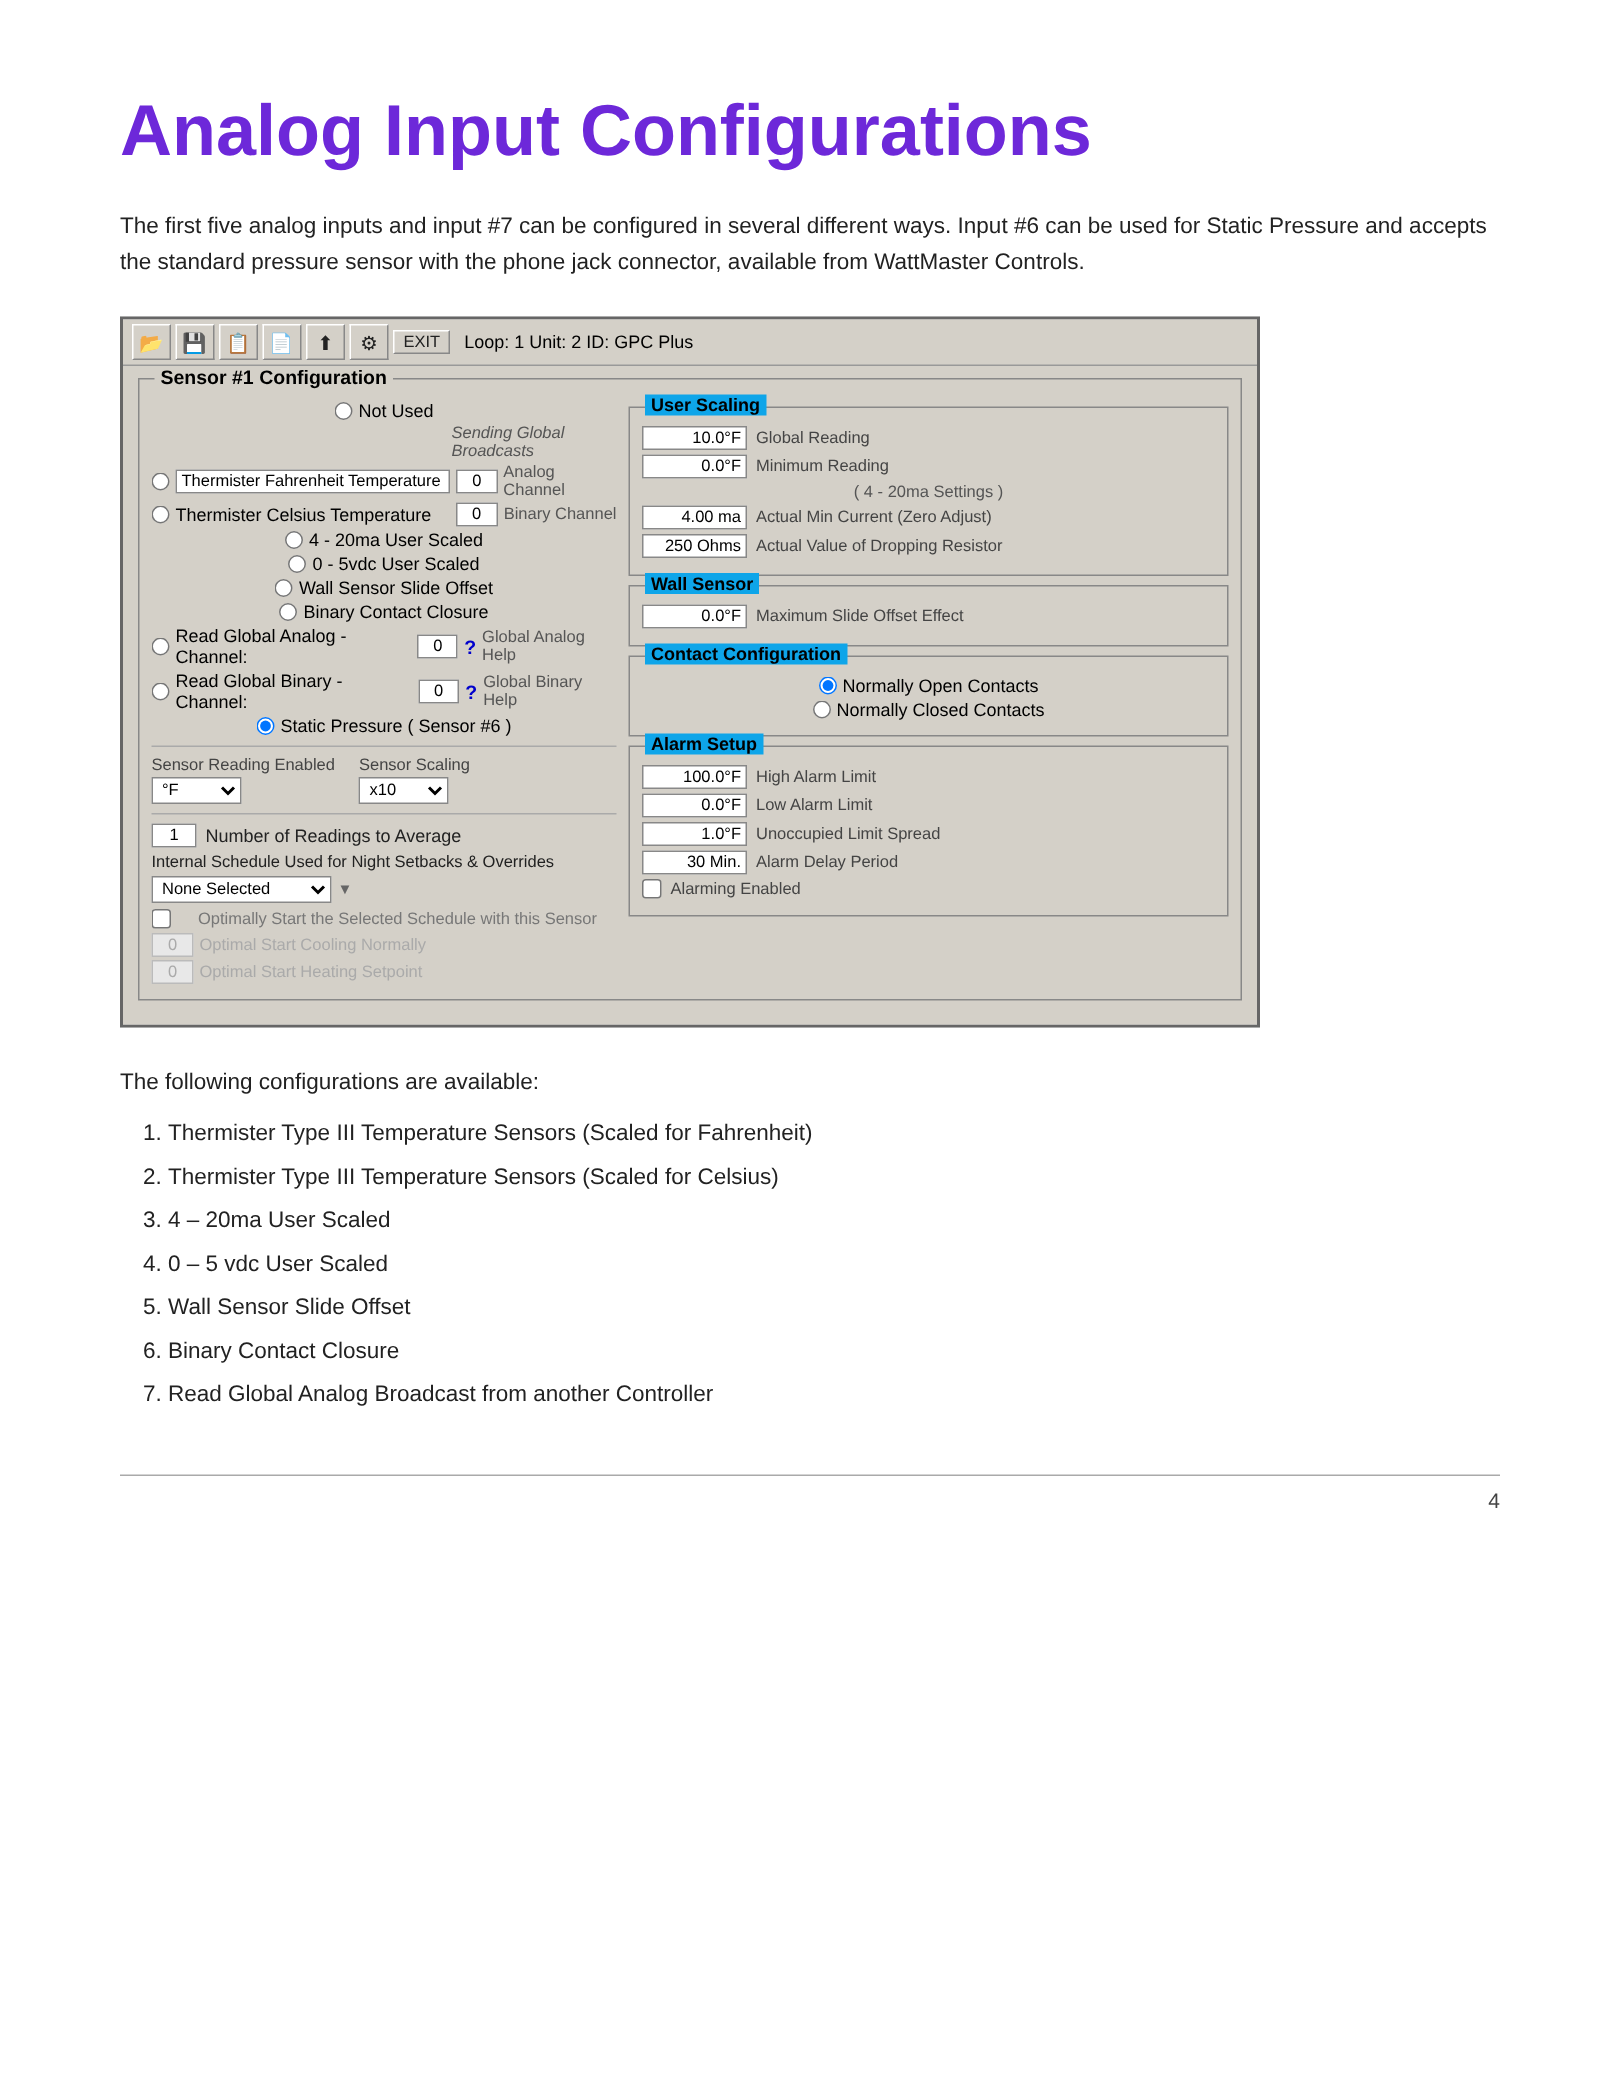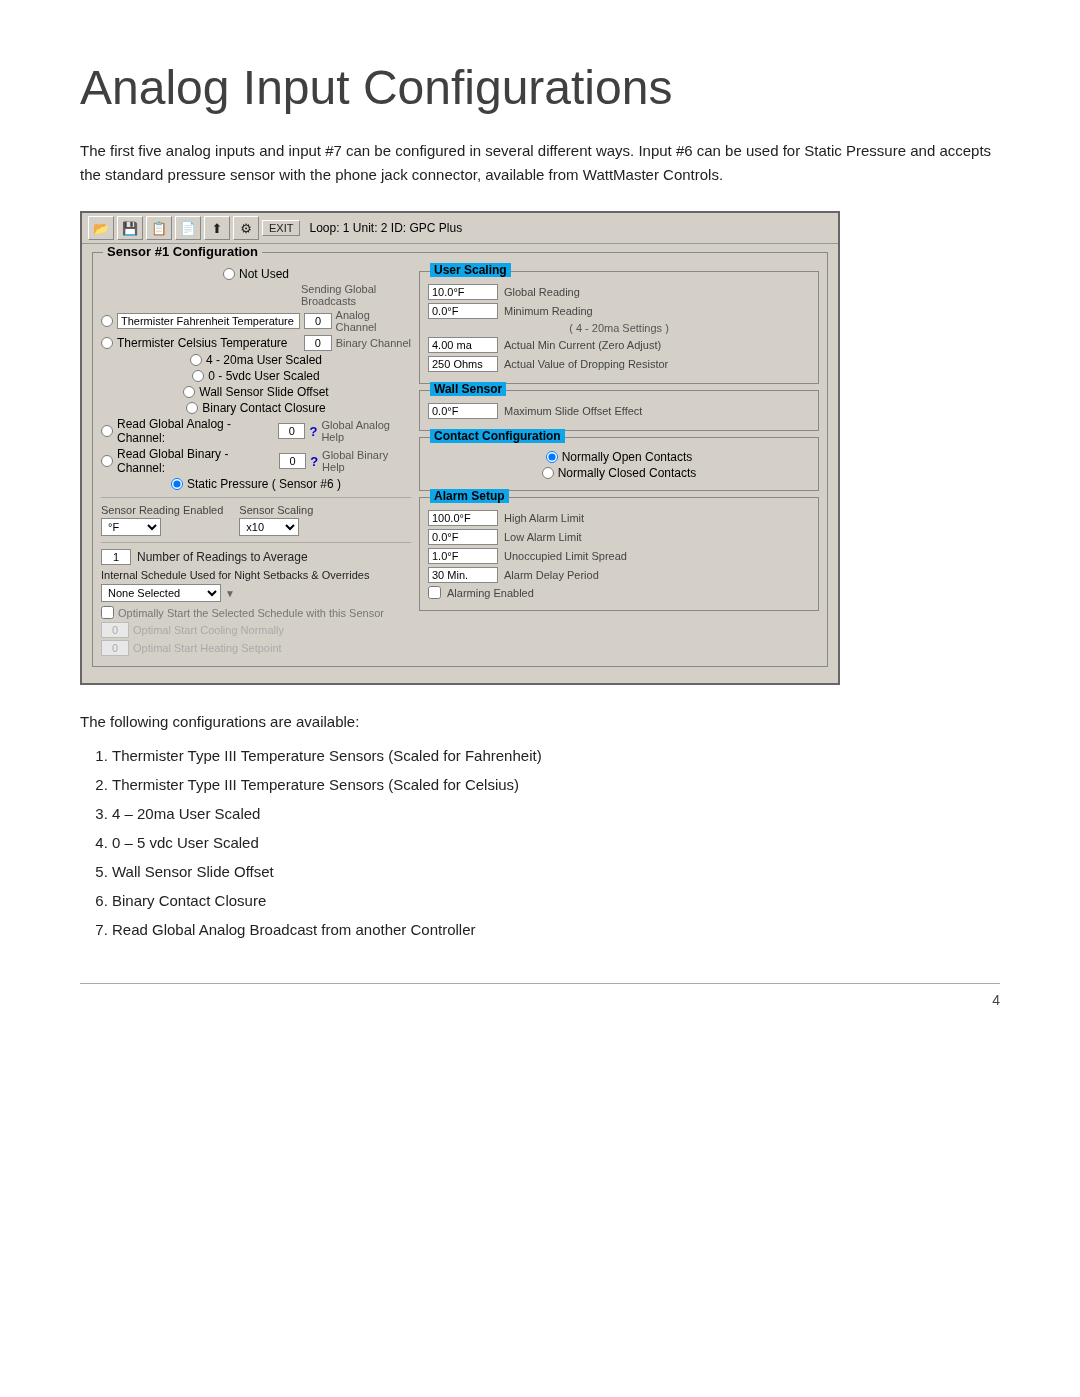--- a/index.html
+++ b/index.html
@@ -8,24 +8,24 @@
       font-family: Arial, Helvetica, sans-serif;
       font-size: 14px;
       color: #222;
       width: 1080px;
       min-height: 1397px;
       padding: 60px 80px 60px 80px;
     }
     h1 {
       font-family: 'Arial Black', Arial, sans-serif;
       font-size: 48px;
-      font-weight: 400;
+      font-weight: 700;
       line-height: 1.15;
       margin-bottom: 24px;
-      color: #404040;
+      color: #6d28d9;
     }
     .intro-text {
       font-size: 15px;
       line-height: 1.6;
       margin-bottom: 24px;
       color: #222;
     }
     
     .dialog-window {
       border: 2px solid #666;
@@ -175,21 +175,21 @@
       background: #fff;
       border: 1px solid #888;
       font-size: 11px;
       padding: 1px 2px;
       width: 120px;
       cursor: pointer;
     }
     .checkbox-row {
       display: flex;
       align-items: center;
-      gap: 4px;
+      gap: 18px;
       font-size: 11px;
       color: #777;
       margin-bottom: 3px;
     }
     .optimal-row {
       display: flex;
       align-items: center;
       gap: 4px;
       font-size: 11px;
       color: #aaa;
@@ -228,20 +228,21 @@
       gap: 6px;
       font-size: 11px;
       margin-bottom: 3px;
     }
     .value-box {
       border: 1px solid #888;
       background: #fff;
       width: 70px;
       font-size: 11px;
       padding: 1px 3px;
+      text-align: right;
       color: #000;
     }
     .value-label {
       font-size: 11px;
       color: #444;
       flex: 1;
     }
     .center-note {
       font-size: 11px;
       color: #555;
@@ -325,21 +326,21 @@
 
       <div class="main-content" style="margin-top:6px;">
 
         <div class="left-col">
 
           <div class="radio-row">
             <input type="radio" name="sensor_type" style="">
             <span class="radio-label">Not Used</span>
           </div>
 
-          <div style="display:flex; align-items:center; margin-bottom:2px;">
+          <div style="display:flex; align-items:center; margin-bottom:2px;font-style:italic;">
             <div style="flex:0 0 200px;"></div>
             <div style="font-size:11px; color:#555;">Sending Global Broadcasts</div>
           </div>
 
           <div class="radio-row">
             <input type="radio" name="sensor_type" style="">
             <input type="text" class="thermistor-input" value="Thermister Fahrenheit Temperature" style="">
             <span class="inline-box">0</span>
             <span class="channel-label">Analog Channel</span>
           </div>

